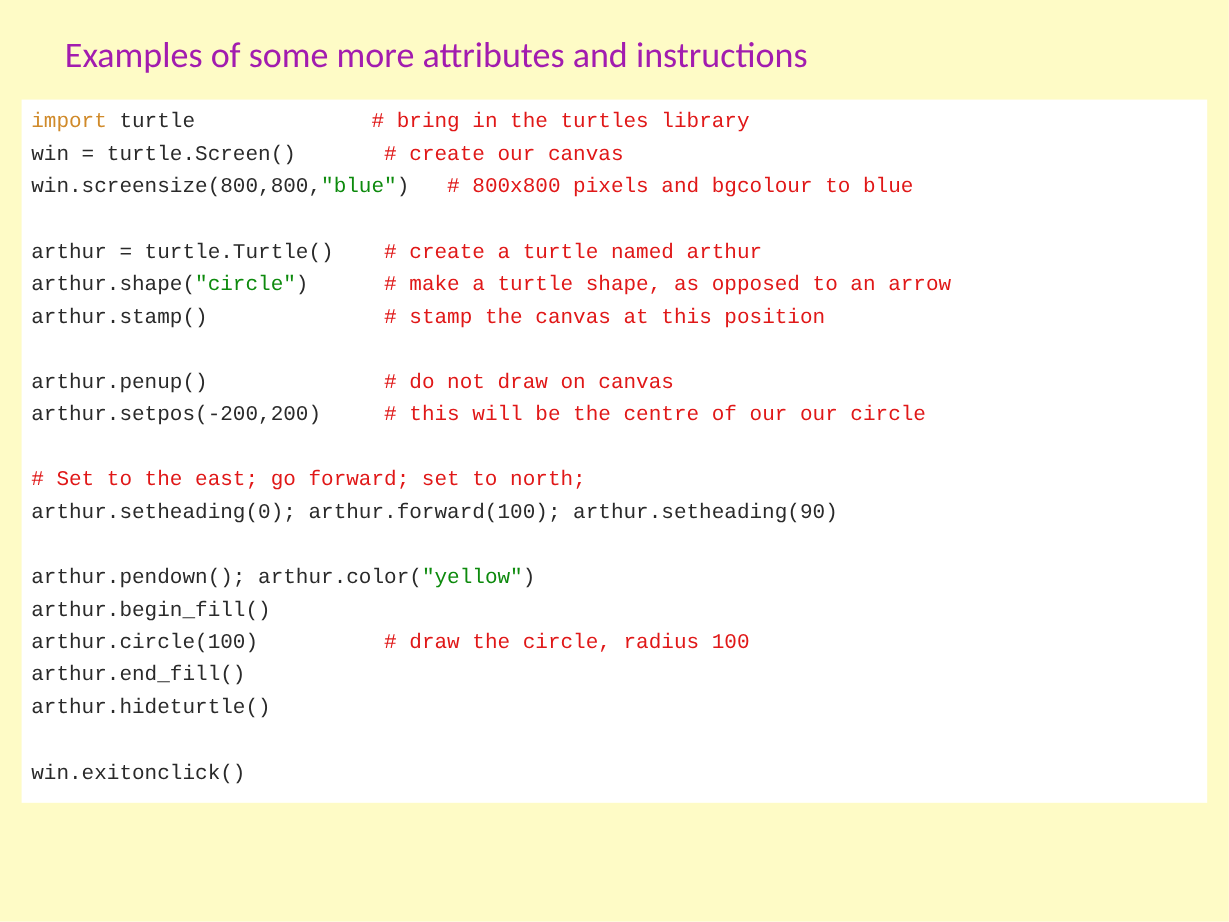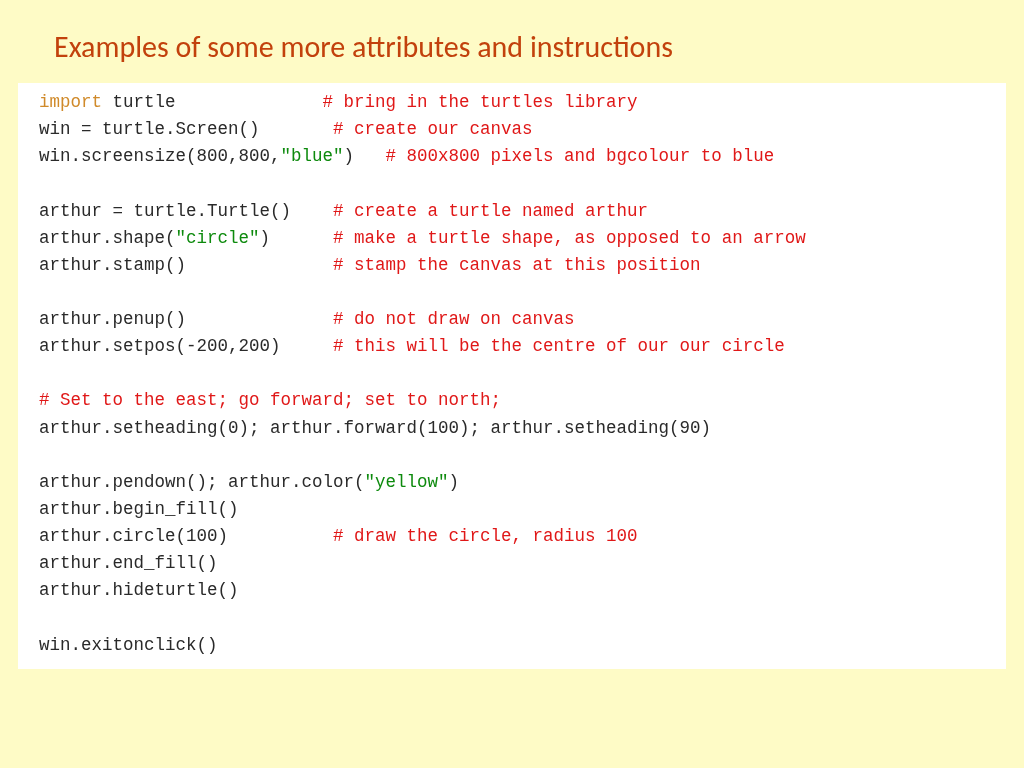--- a/index.html
+++ b/index.html
@@ -14,28 +14,28 @@
     font-family: Calibri, Arial, sans-serif;
   }
   .slide {
     width: 1024px;
     height: 768px;
     box-sizing: border-box;
     padding-top: 28px;
   }
   .title {
     font-size: 30px;
-    color: #c2410c;
+    color: #a21caf;
     margin: 0 0 18px 54px;
     font-weight: 400;
   }
   .code-block {
     background: #ffffff;
     margin: 0 18px;
-    padding: 6px 4px 10px 21px;
+    padding: 6px 4px 10px 8px;
     font-family: "Courier New", monospace;
     font-size: 17.5px;
     line-height: 1.55;
     color: #2a2a2a;
     white-space: pre;
   }
   .kw  { color: #d08a2a; }   
   .cm  { color: #e01818; }   
   .str { color: #0d8a0d; }   
 </style>

